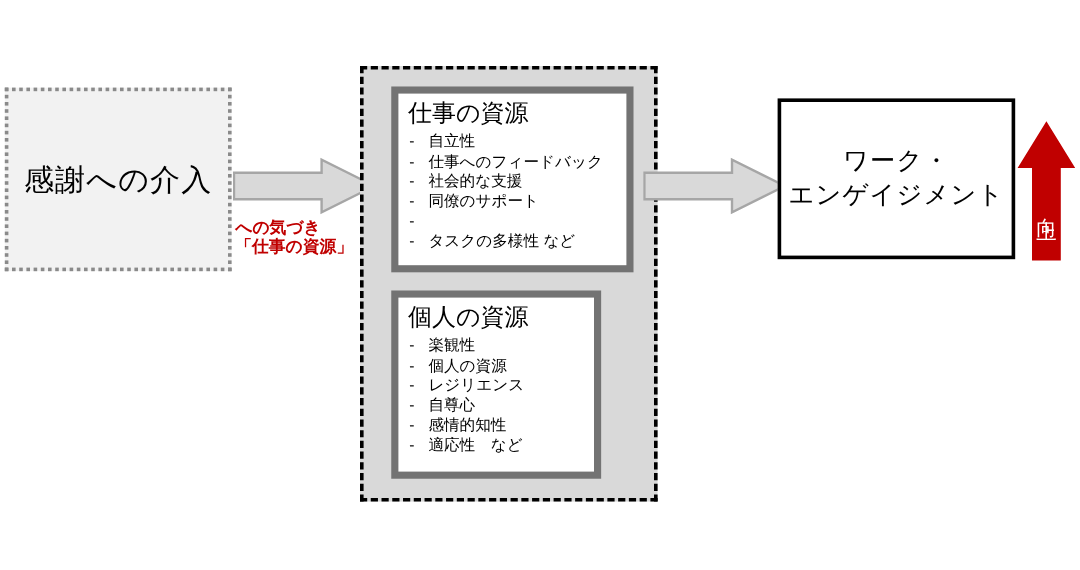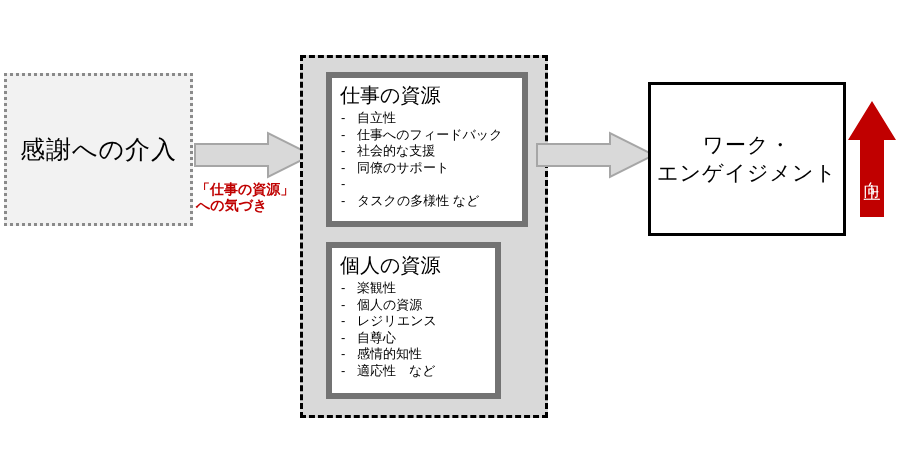--- a/index.html
+++ b/index.html
@@ -37,21 +37,21 @@
   }
   .resource-box.job{left:326px;top:72px;width:202px;height:155px;}
   .resource-box.personal{left:326px;top:242px;width:175px;height:157px;}
   .resource-title{font-size:20px;line-height:26px;margin:1px 0 2px 1px;white-space:nowrap;}
   .resource-list{font-size:13px;line-height:16.5px;}
   .resource-item{display:flex;white-space:nowrap;}
   .dash{width:9px;margin:0 7px 0 2px;flex:0 0 auto;text-align:left;}
 
   
   .outcome{
-    left:648px;top:82px;width:198px;height:154px;
+    left:648px;top:82px;width:198px;height:134px;
     background:#fff;border:3px solid #000;
     display:flex;flex-direction:column;align-items:center;justify-content:center;
     font-size:21px;line-height:28px;text-align:center;letter-spacing:1px;
   }
 
   
   .arrow-svg{display:block;}
   .arrow1{left:194px;top:131px;}
   .arrow2{left:536px;top:131px;}
   .up-arrow{left:847px;top:100px;}
@@ -70,22 +70,22 @@
 
   <div class="abs intervention">
     <span>感謝への介入</span>
   </div>
 
   <svg class="abs arrow-svg arrow1" width="120" height="48" viewBox="0 0 120 48">
     <polygon points="1,13 74,13 74,2 118,24 74,46 74,35 1,35" fill="#d9d9d9" stroke="#a6a6a6" stroke-width="2" stroke-linejoin="miter"></polygon>
   </svg>
 
   <div class="abs awareness">
+    <div>への気づき</div>
     <div>「仕事の資源」</div>
-    <div>への気づき</div>
   </div>
 
   <div class="abs panel"></div>
 
   <div class="abs resource-box job">
     <div class="resource-title">仕事の資源</div>
     <div class="resource-list">
       <div class="resource-item">
         <span class="dash">-</span>
         <span>自立性</span>

